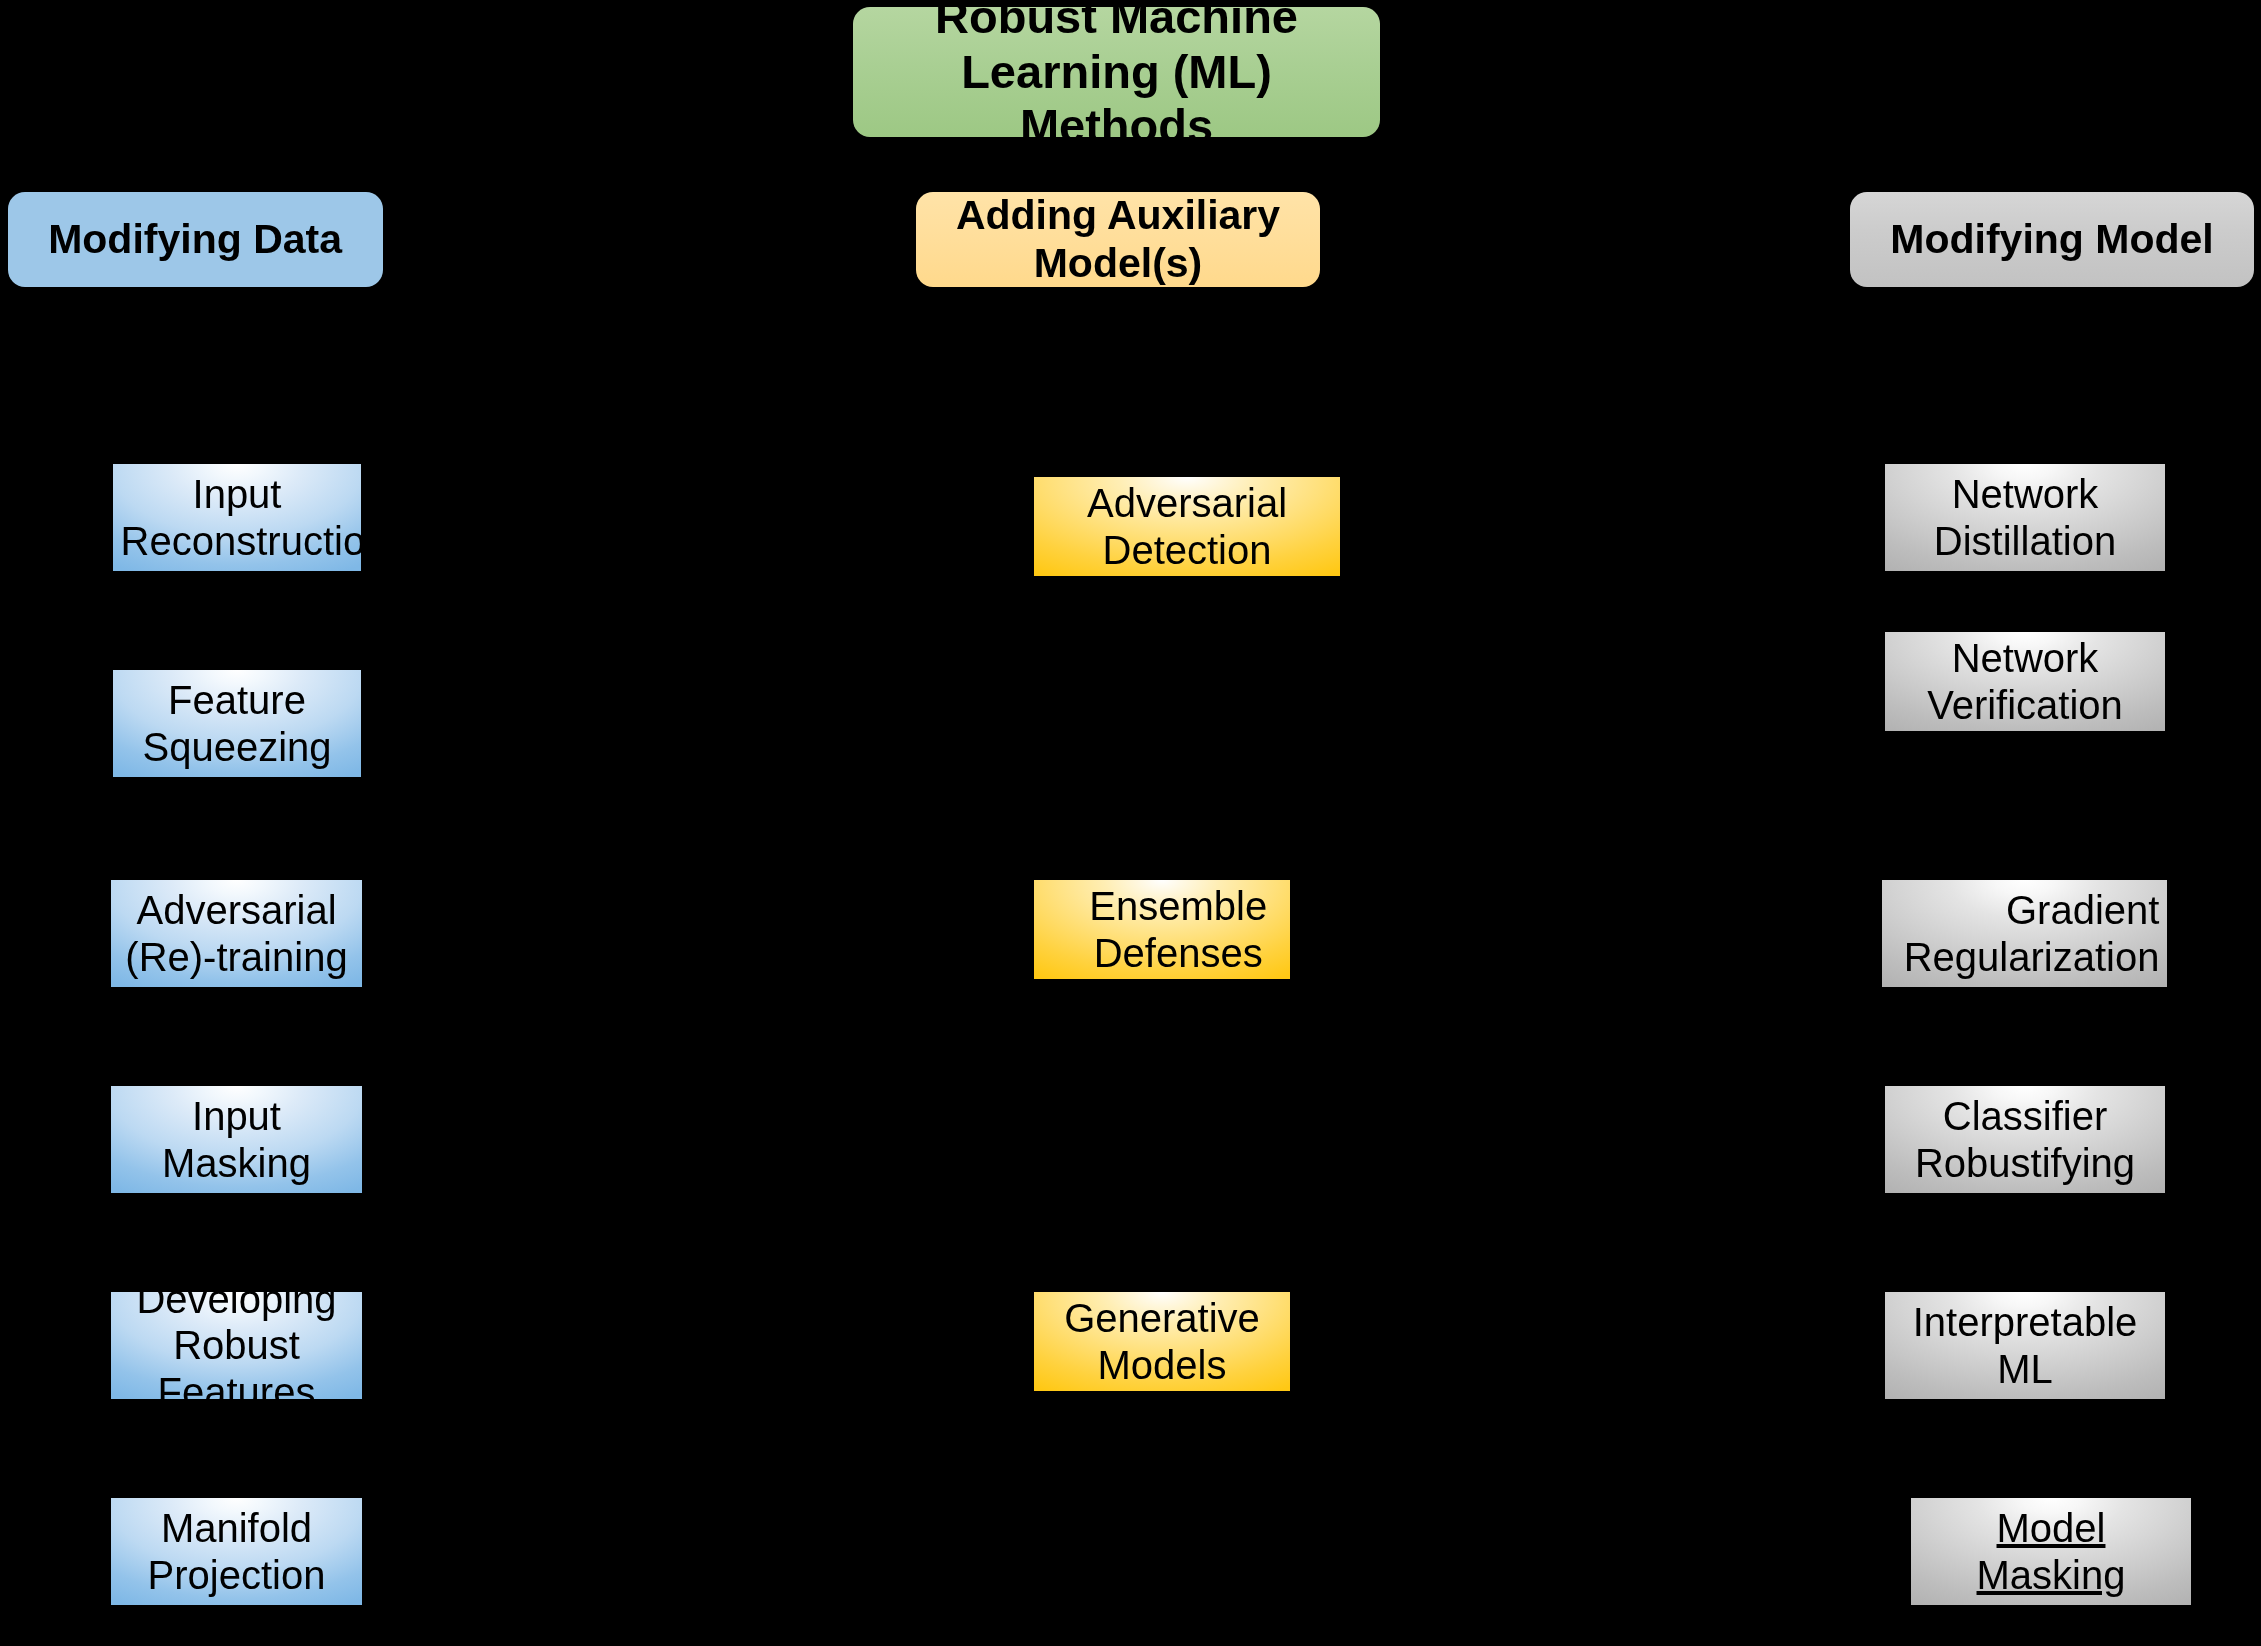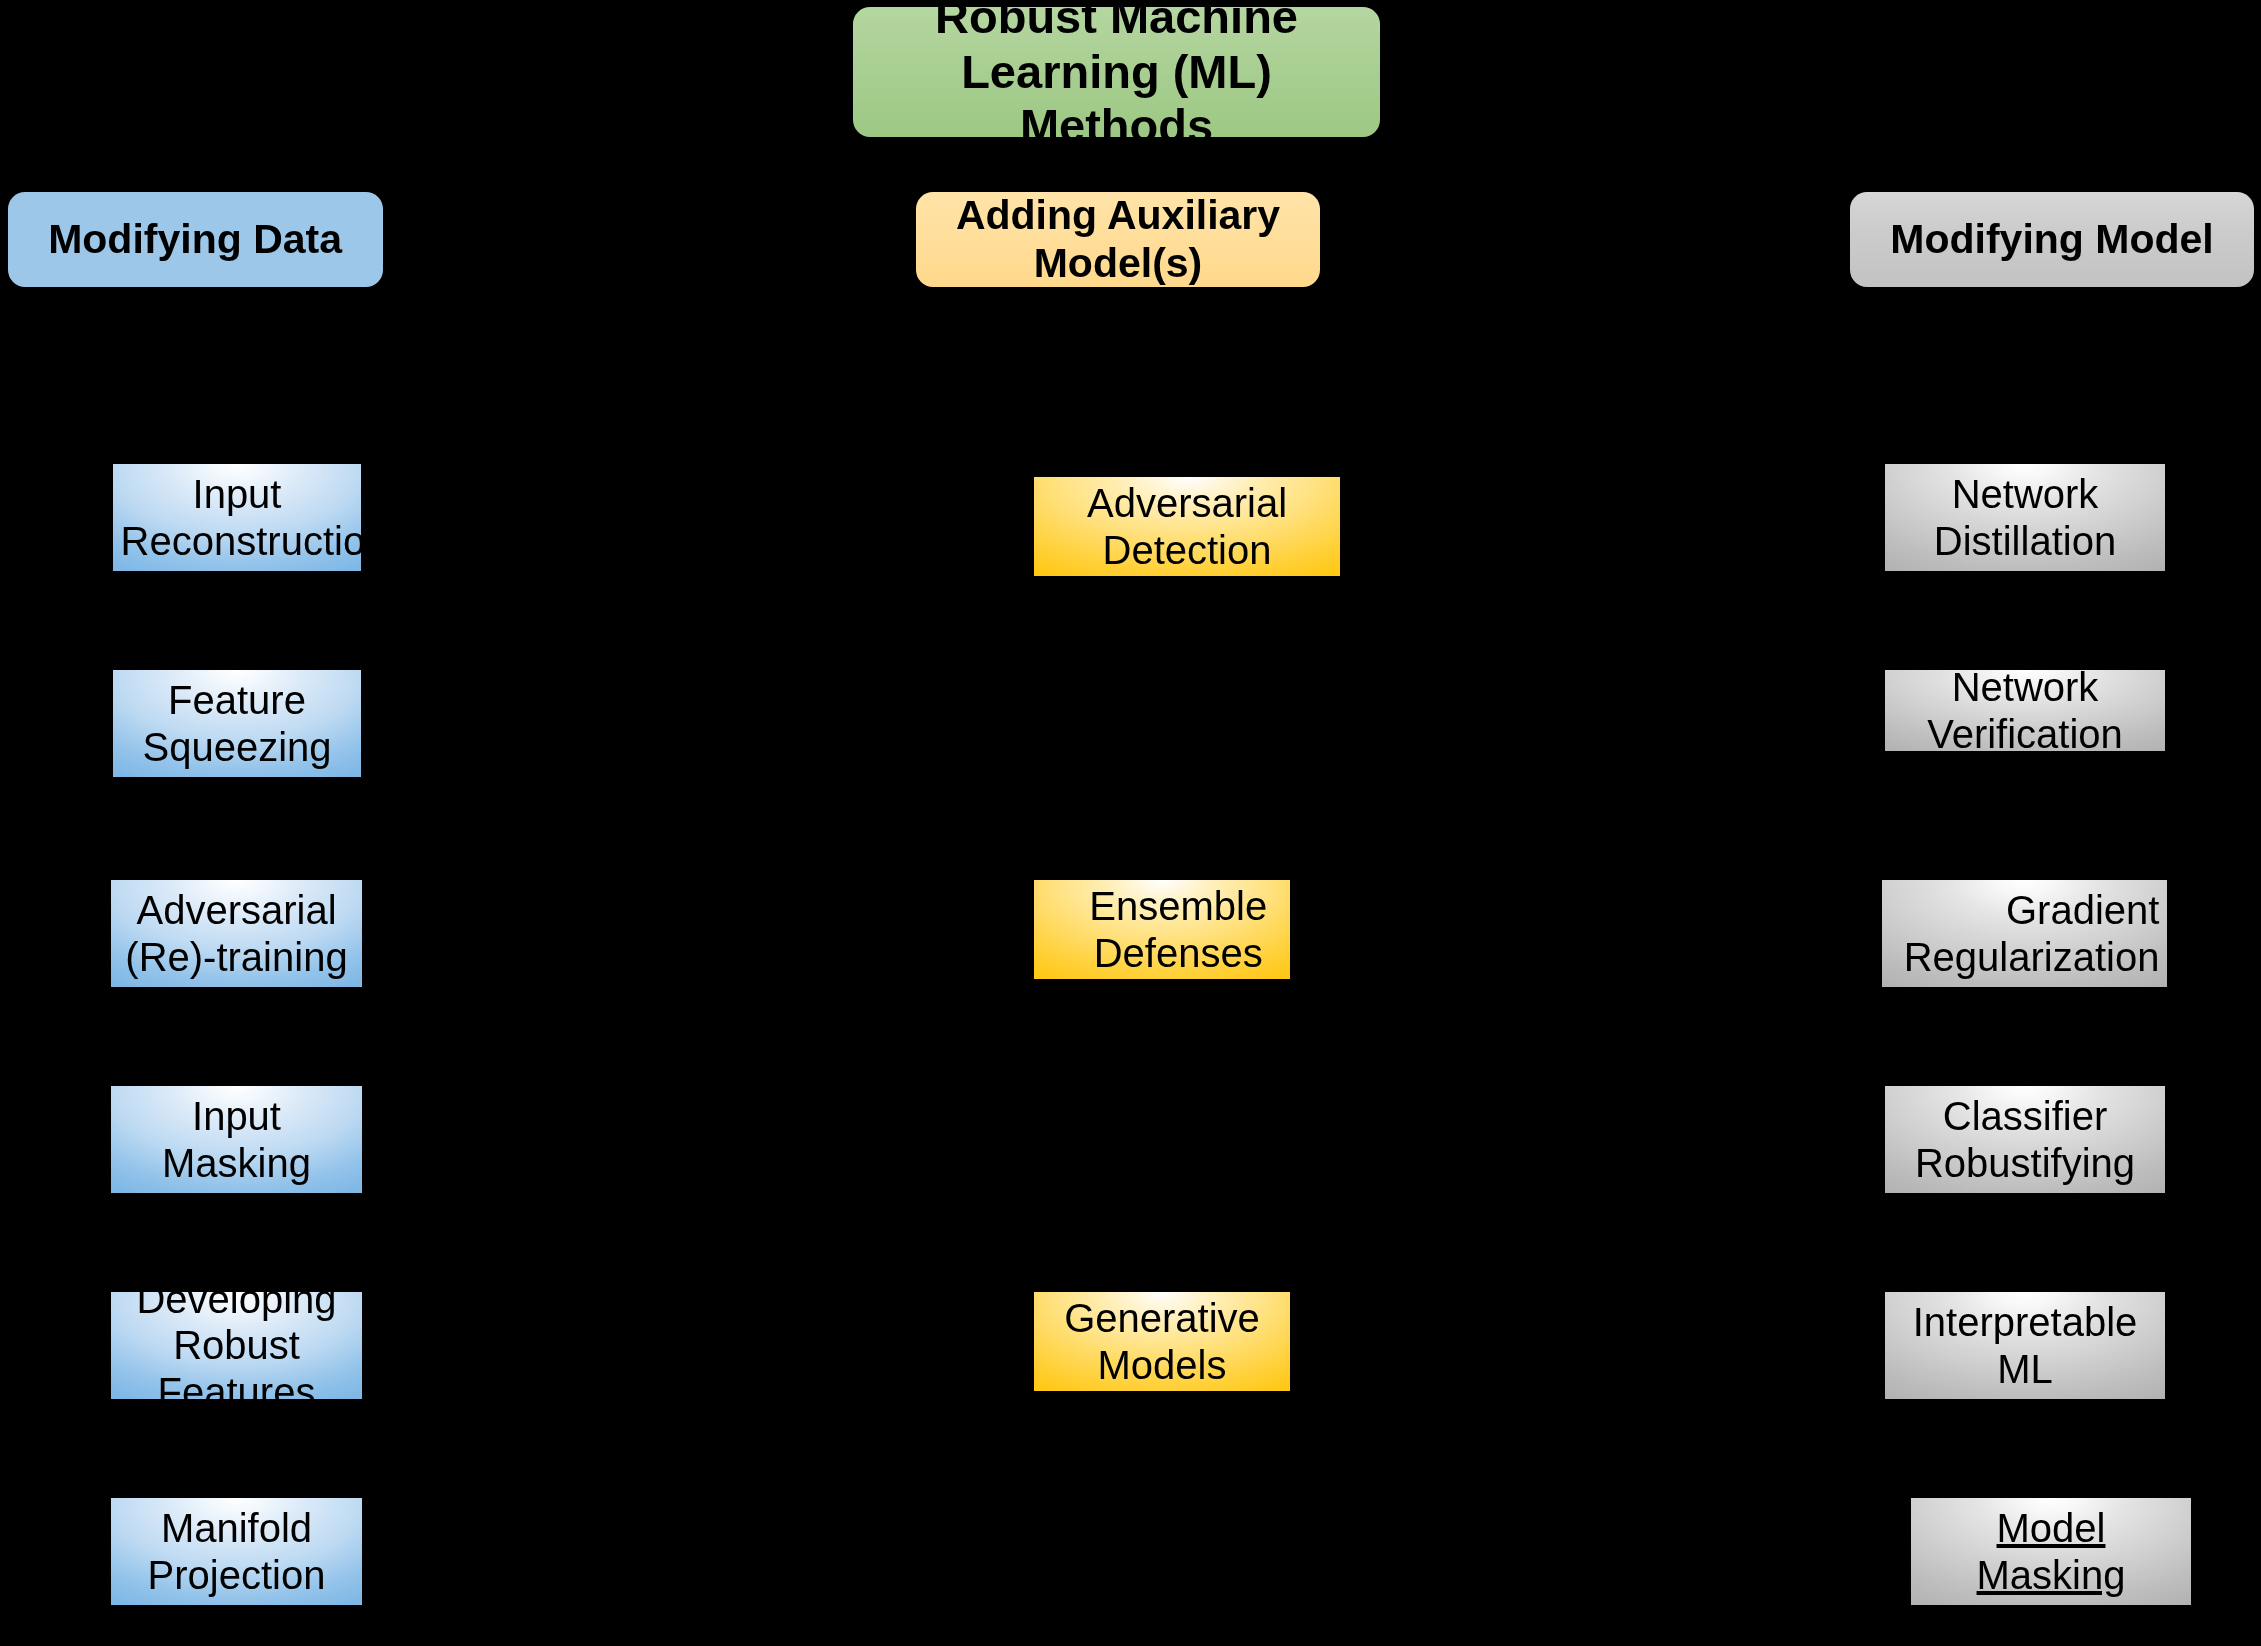--- a/index.html
+++ b/index.html
@@ -155,21 +155,21 @@
   </div>
 
   <div class="node leaf-node leaf-gold" style="left:1034px; top:1292px; width:256px; height:99px;">
     <span>Generative Models</span>
   </div>
 
   <div class="node leaf-node leaf-gray" style="left:1885px; top:464px; width:280px; height:107px;">
     <span>Network Distillation</span>
   </div>
 
-  <div class="node leaf-node leaf-gray" style="left:1885px; top:670px; width:280px; height:81px;">
+  <div class="node leaf-node leaf-gray" style="left:1885px; top:632px; width:280px; height:99px;">
     <span>Network Verification</span>
   </div>
 
   <div class="node leaf-node leaf-gray" style="left:1882px; top:880px; width:285px; height:107px;text-align:right;">
     <span>Gradient Regularization</span>
   </div>
 
   <div class="node leaf-node leaf-gray" style="left:1885px; top:1086px; width:280px; height:107px;">
     <span>Classifier Robustifying</span>
   </div>

